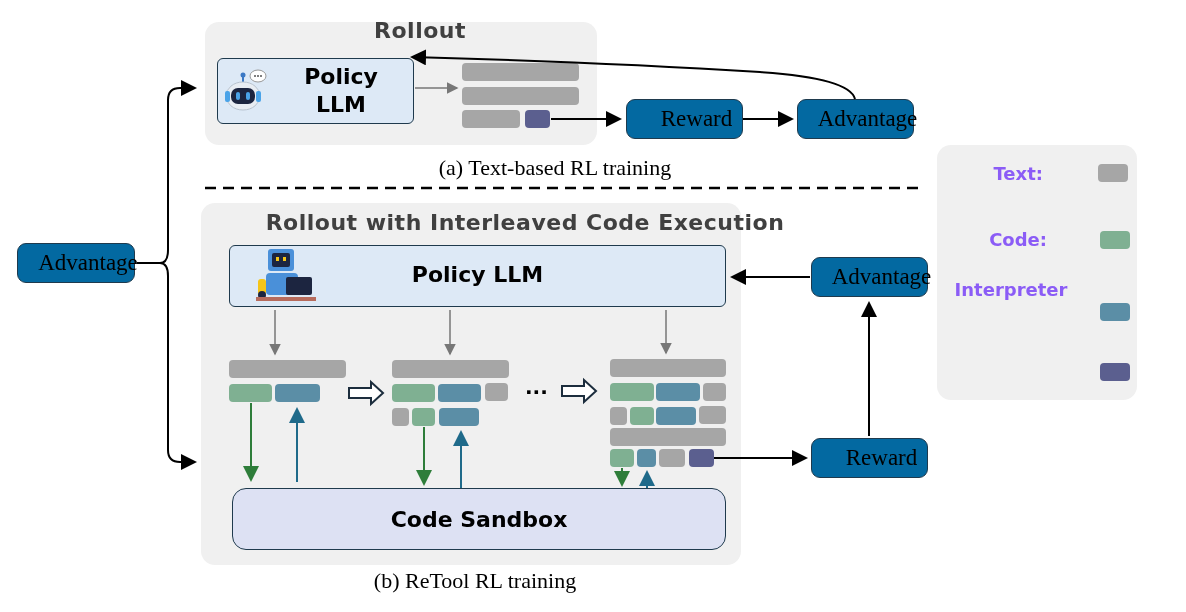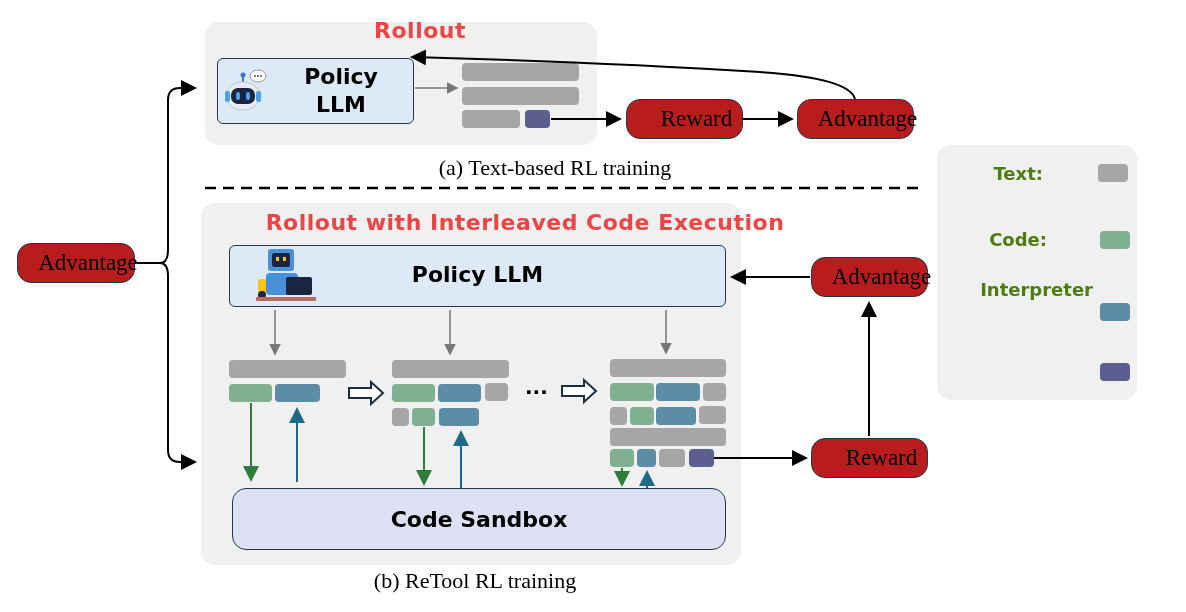--- a/index.html
+++ b/index.html
@@ -1,32 +1,32 @@
 <!DOCTYPE html>
 <html><head>
 <meta charset="utf-8">
 <style>
   html, body { margin:0; padding:0; background:#ffffff; }
   body { width:1186px; height:612px; position:relative; overflow:hidden; }
   .abs { position:absolute; }
   .panel { background:#f0f0f0; border-radius:14px; }
   .serif { font-family:"Liberation Serif", "DejaVu Serif", serif; color:#000; }
   .hand { font-family:"DejaVu Sans", "Liberation Sans", sans-serif; font-weight:bold; }
-  .box { background:#b91c1c; border:1.5px solid #1f3a4d; border-radius:14px; box-sizing:border-box;
+  .box { background:#0369a1; border:1.5px solid #1f3a4d; border-radius:9px; box-sizing:border-box;
          display:flex; align-items:center; justify-content:center; font-size:23px;padding-left:24px; }
   .llm { background:#dde9f6; border:1.5px solid #1f3a4d; border-radius:6px; box-sizing:border-box; }
   .sandbox { background:#dde1f3; border:1.5px solid #1f3a4d; border-radius:14px; box-sizing:border-box;
              display:flex; align-items:center; justify-content:center; }
-  .title-blue { color:#ef4444; font-size:22px; letter-spacing:0.5px; }
+  .title-blue { color:#404040; font-size:22px; letter-spacing:0.5px; }
   .tok { position:absolute; border-radius:4px; }
   .t-text { background:#a6a6a6; }
   .t-code { background:#7fb092; }
   .t-fb { background:#5b8ea6; }
   .t-final { background:#5b5f8f; }
-  .legend-label { position:absolute; font-size:18px; color:#4d7c0f; text-align:right; line-height:22px; }
+  .legend-label { position:absolute; font-size:18px; color:#8b5cf6; text-align:right; line-height:22px; }
   .legend-sw { position:absolute; width:30px; height:18px; border-radius:4px; }
   svg.overlay { position:absolute; left:0; top:0; }
 </style>
 </head>
 <body>
 
 <div class="abs panel" style="left:205px;top:22px;width:392px;height:123px;"></div>
 <div class="abs hand title-blue" style="left:360px;top:18px;width:120px;text-align:center;">Rollout</div>
 
 <div class="abs llm" style="left:217px;top:58px;width:197px;height:66px;">
@@ -125,21 +125,21 @@
 
 <div class="abs box serif" style="left:17px;top:243px;width:118px;height:40px;">
   <span>Advantage</span>
 </div>
 
 <div class="abs panel hand" style="left:937px;top:145px;width:200px;height:255px;">
   <div class="legend-label" style="left:40px;top:18px;width:66px;">Text:</div>
   <div class="legend-sw" style="left:161px;top:19px;background:#a6a6a6;"></div>
   <div class="legend-label" style="left:30px;top:84px;width:80px;">Code:</div>
   <div class="legend-sw" style="left:163px;top:86px;background:#7fb092;"></div>
-  <div class="legend-label" style="left:16px;top:134px;width:140px;text-align:right;">
+  <div class="legend-label" style="left:4px;top:134px;width:140px;text-align:center;">
     <div>Interpreter</div>
   </div>
   <div class="legend-sw" style="left:163px;top:158px;background:#5b8ea6;"></div>
   <div class="legend-sw" style="left:163px;top:218px;background:#5b5f8f;"></div>
 </div>
 
 <svg class="overlay" width="1186" height="612">
   <defs>
     <marker id="ab" markerWidth="8" markerHeight="8" refX="7" refY="4" orient="auto">
         <path d="M0,0 L8,4 L0,8 z" fill="#000"></path>

